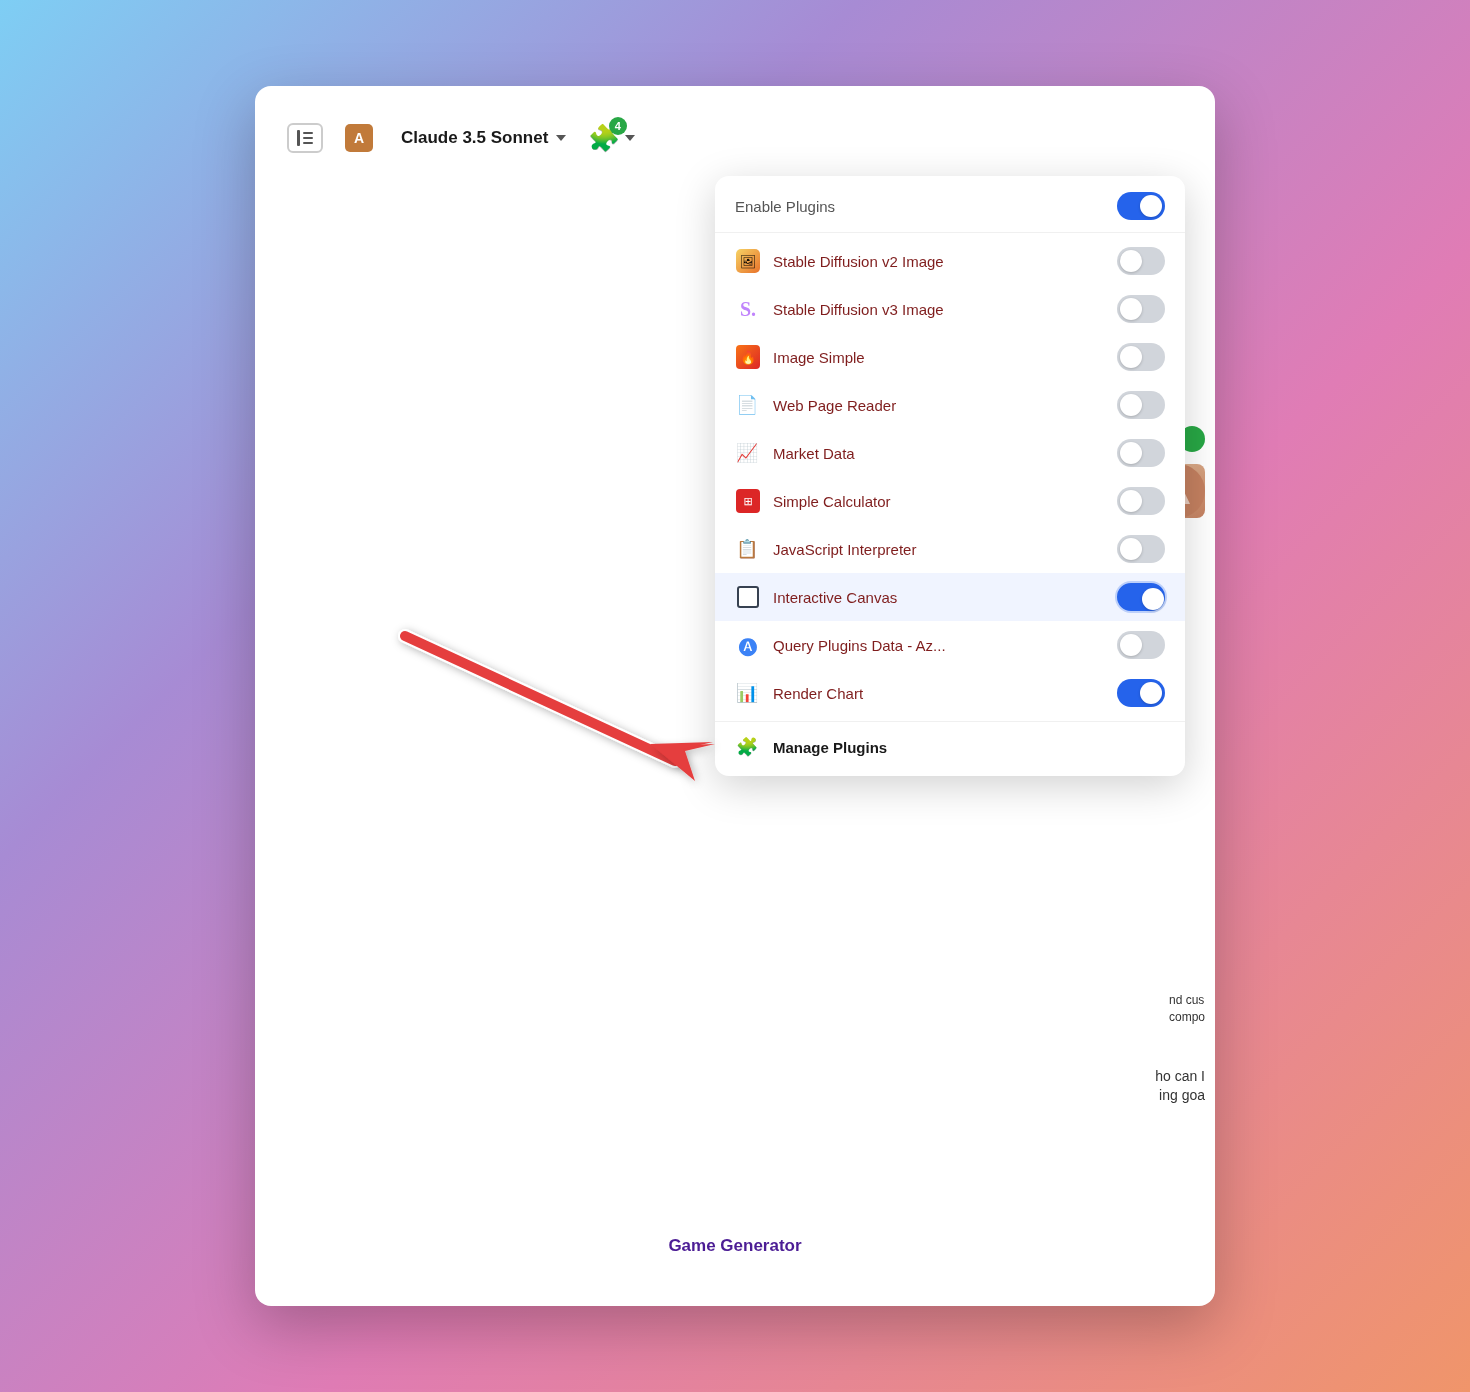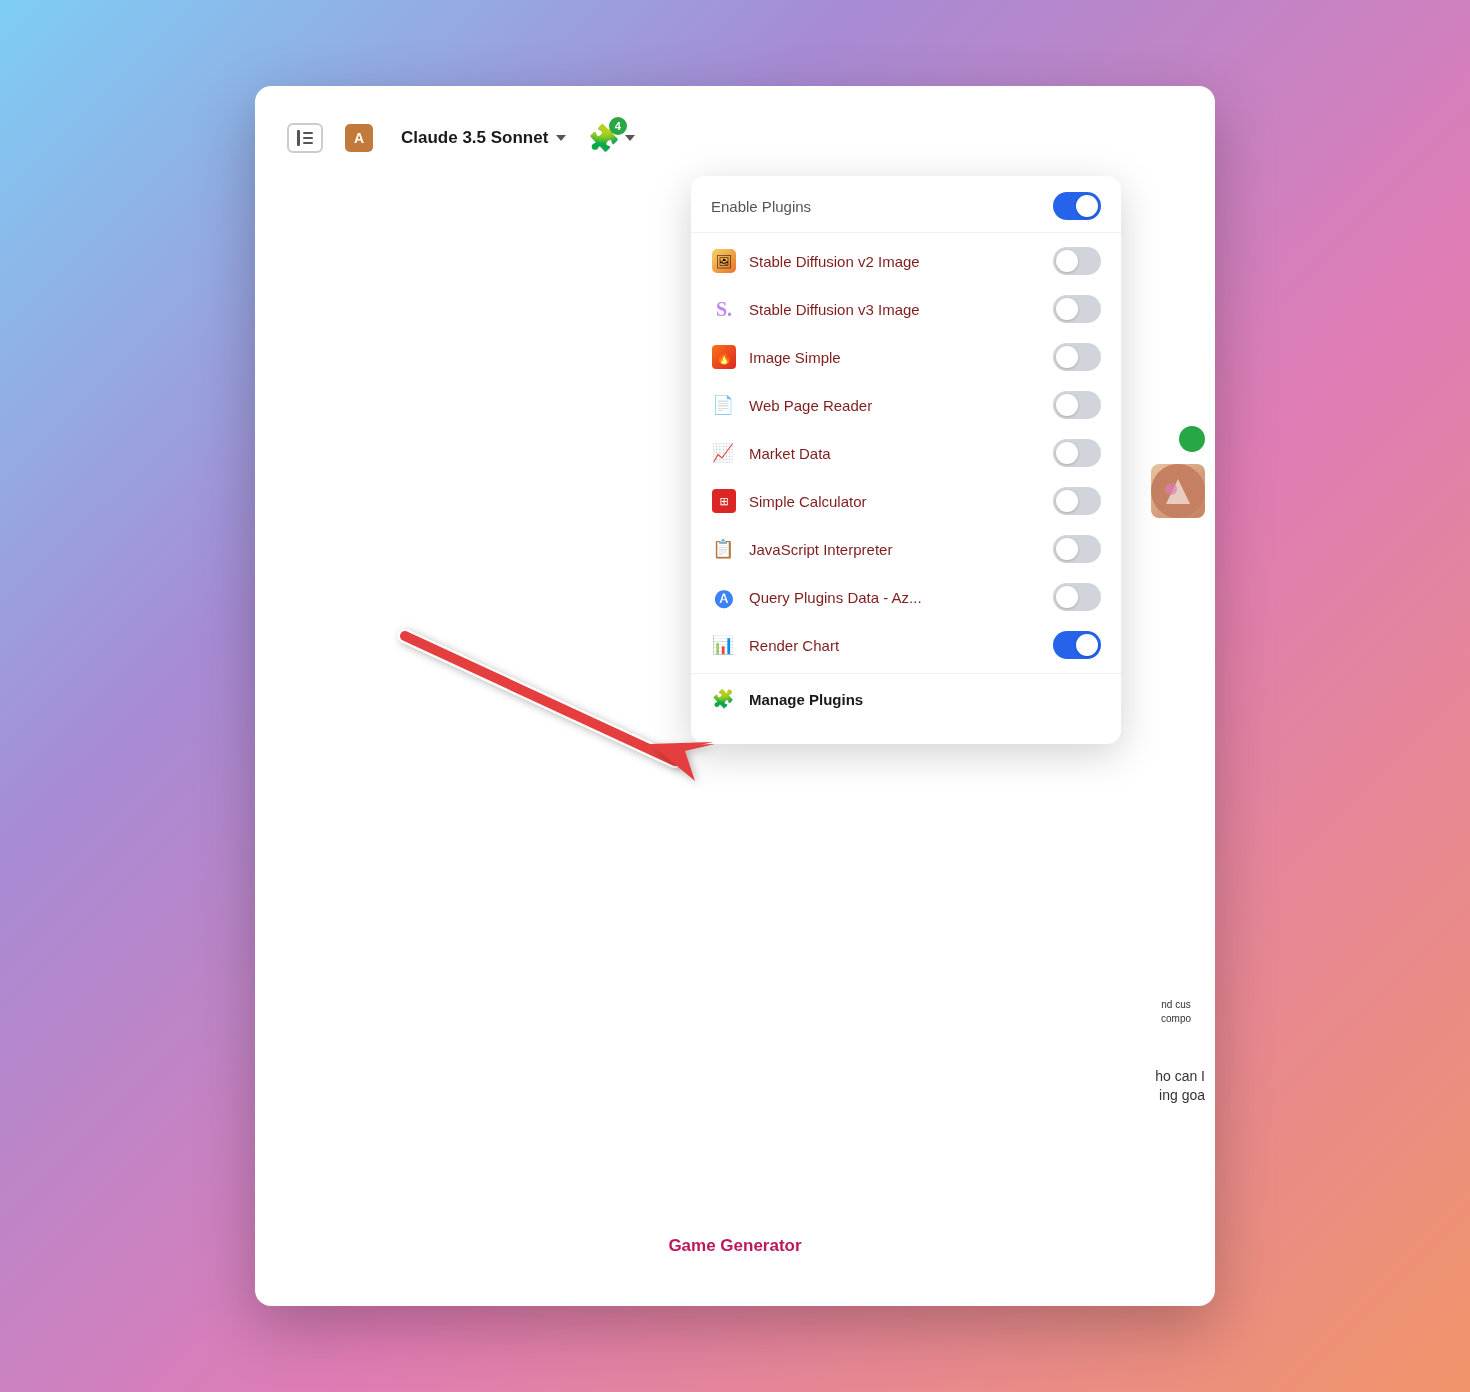--- a/index.html
+++ b/index.html
@@ -129,26 +129,26 @@
       font-weight: bold;
       display: flex;
       align-items: center;
       justify-content: center;
     }
 
     
     .dropdown {
       position: absolute;
       top: 90px;
-      left: 436px;
+      left: 460px;
       background: white;
       border-radius: 14px;
       box-shadow: 0 10px 40px rgba(0,0,0,0.18);
-      width: 430px;
-      padding: 16px 0 24px 0;
+      width: 470px;
+      padding: 16px 0 8px 0;
       z-index: 100;
     }
 
     .dropdown-header {
       display: flex;
       align-items: center;
       justify-content: space-between;
       padding: 0 20px 12px 20px;
       border-bottom: 1px solid #f0f0f0;
       margin-bottom: 4px;
@@ -409,20 +409,31 @@
           <div class="plugin-icon">
             <span style="font-size:18px;color:#6b7280;">📋</span>
           </div>
           <span class="plugin-name">JavaScript Interpreter</span>
         </div>
         <div class="toggle toggle-off">
           <div class="toggle-knob"></div>
         </div>
       </div>
 
+      <div class="plugin-item highlighted">
+        <div class="plugin-left">
+          <div class="plugin-icon">
+            <div style="width:22px;height:22px;border:2.5px solid #374151;border-radius:3px;background:white;"></div>
+          </div>
+          <span class="plugin-name">Interactive Canvas</span>
+        </div>
+        <div class="toggle toggle-on toggle-highlighted">
+          <div class="toggle-knob"></div>
+        </div>
+      </div>
 
       <div class="plugin-item">
         <div class="plugin-left">
           <div class="plugin-icon">
             <span style="font-size:18px;color:#3b82f6;">🅐</span>
           </div>
           <span class="plugin-name">Query Plugins Data - Az...</span>
         </div>
         <div class="toggle toggle-off">
           <div class="toggle-knob"></div>
@@ -469,25 +480,25 @@
     <div style="width:26px;height:26px;background:#28a745;border-radius:50%;"></div>
     <div class="image-thumb">
       <svg width="54" height="54" viewBox="0 0 54 54">
         <circle cx="27" cy="27" r="27" fill="#c48060"></circle>
         <polygon points="15,40 27,15 39,40" fill="white" opacity="0.6"></polygon>
         <circle cx="20" cy="25" r="6" fill="#e07cb5" opacity="0.7"></circle>
       </svg>
     </div>
   </div>
 
-  <div style="position:absolute;right:24px;bottom:280px;text-align:center;font-size:10px;color:#333;max-width:80px;line-height:1.4;">
+  <div style="position:absolute;right:10px;bottom:280px;text-align:left;font-size:12px;color:#333;max-width:80px;line-height:1.4;">
     <span>nd cus</span><br>
     <span>compo</span>
   </div>
 
   <div style="position:absolute;right:10px;bottom:200px;text-align:right;font-size:14px;color:#333;max-width:80px;line-height:1.4;margin-left:28px;">
     <span>ho can I</span><br>
     <span>ing goa</span>
   </div>
 
-  <div style="position:absolute;bottom:50px;left:50%;transform:translateX(-50%);font-size:17px;font-weight:600;color:#be185d;white-space:nowrap;">Game Generator</div>
+  <div style="position:absolute;bottom:50px;left:50%;transform:translateX(-50%);font-size:17px;font-weight:600;color:#4c1d95;white-space:nowrap;">Game Generator</div>
 
 </div>
 
 </body></html>

